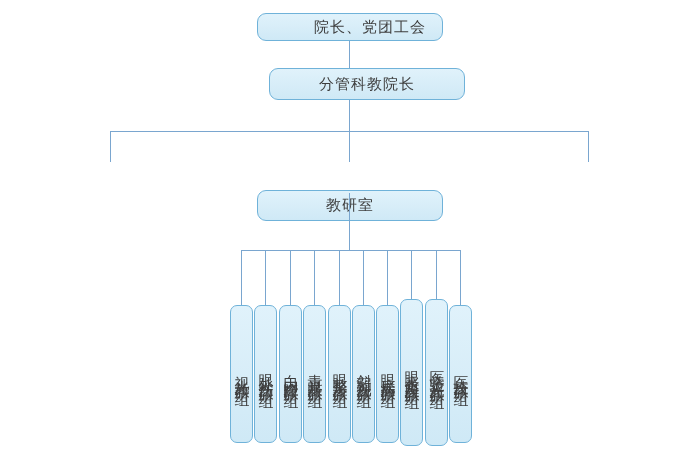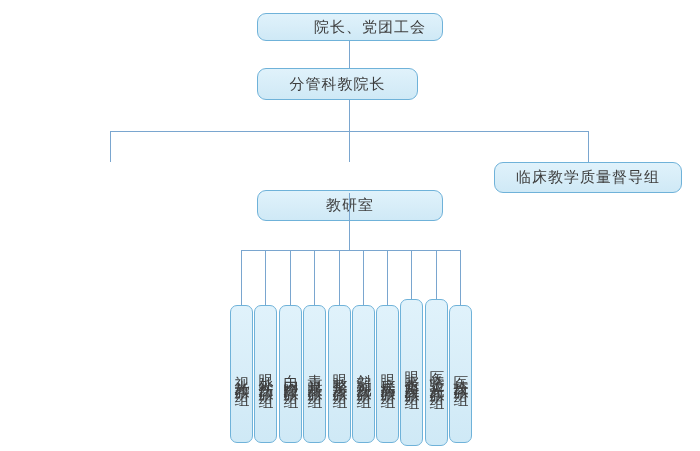--- a/index.html
+++ b/index.html
@@ -63,29 +63,28 @@
 </style>
 </head>
 <body>
 
 <div class="canvas">
 
   <div class="node" style="left:257px; top:13px; width:186px; height:28px;padding-left:40px;">院长、党团工会</div>
 
   <div class="vline" style="left:349px; top:41px; height:27px;"></div>
 
-  <div class="node" style="left:257px; top:68px; width:161px; height:32px;">分管科教院长</div>
+  <div class="node" style="left:269px; top:68px; width:196px; height:32px;">分管科教院长</div>
 
   <div class="vline" style="left:349px; top:100px; height:62px;"></div>
   <div class="hline" style="left:110px; top:131px; width:478px;"></div>
   <div class="vline" style="left:110px; top:131px; height:31px;"></div>
   <div class="vline" style="left:588px; top:131px; height:31px;"></div>
 
   <div class="node" style="left:257px; top:162px; width:186px; height:31px;margin-top:28px;">教研室</div>
-  <div class="node" style="left:494px; top:162px; width:188px; height:31px;">临床教学质量督导组</div>
 
   <div class="vline" style="left:349px; top:193px; height:57px;"></div>
   <div class="hline" style="left:241px; top:250px; width:220px;"></div>
 
   <div class="vline" style="left:241px; top:250px; height:55px;"></div>
   <div class="vline" style="left:265px; top:250px; height:55px;"></div>
   <div class="vline" style="left:290px; top:250px; height:55px;"></div>
   <div class="vline" style="left:314px; top:250px; height:55px;"></div>
   <div class="vline" style="left:339px; top:250px; height:55px;"></div>
   <div class="vline" style="left:363px; top:250px; height:55px;"></div>

